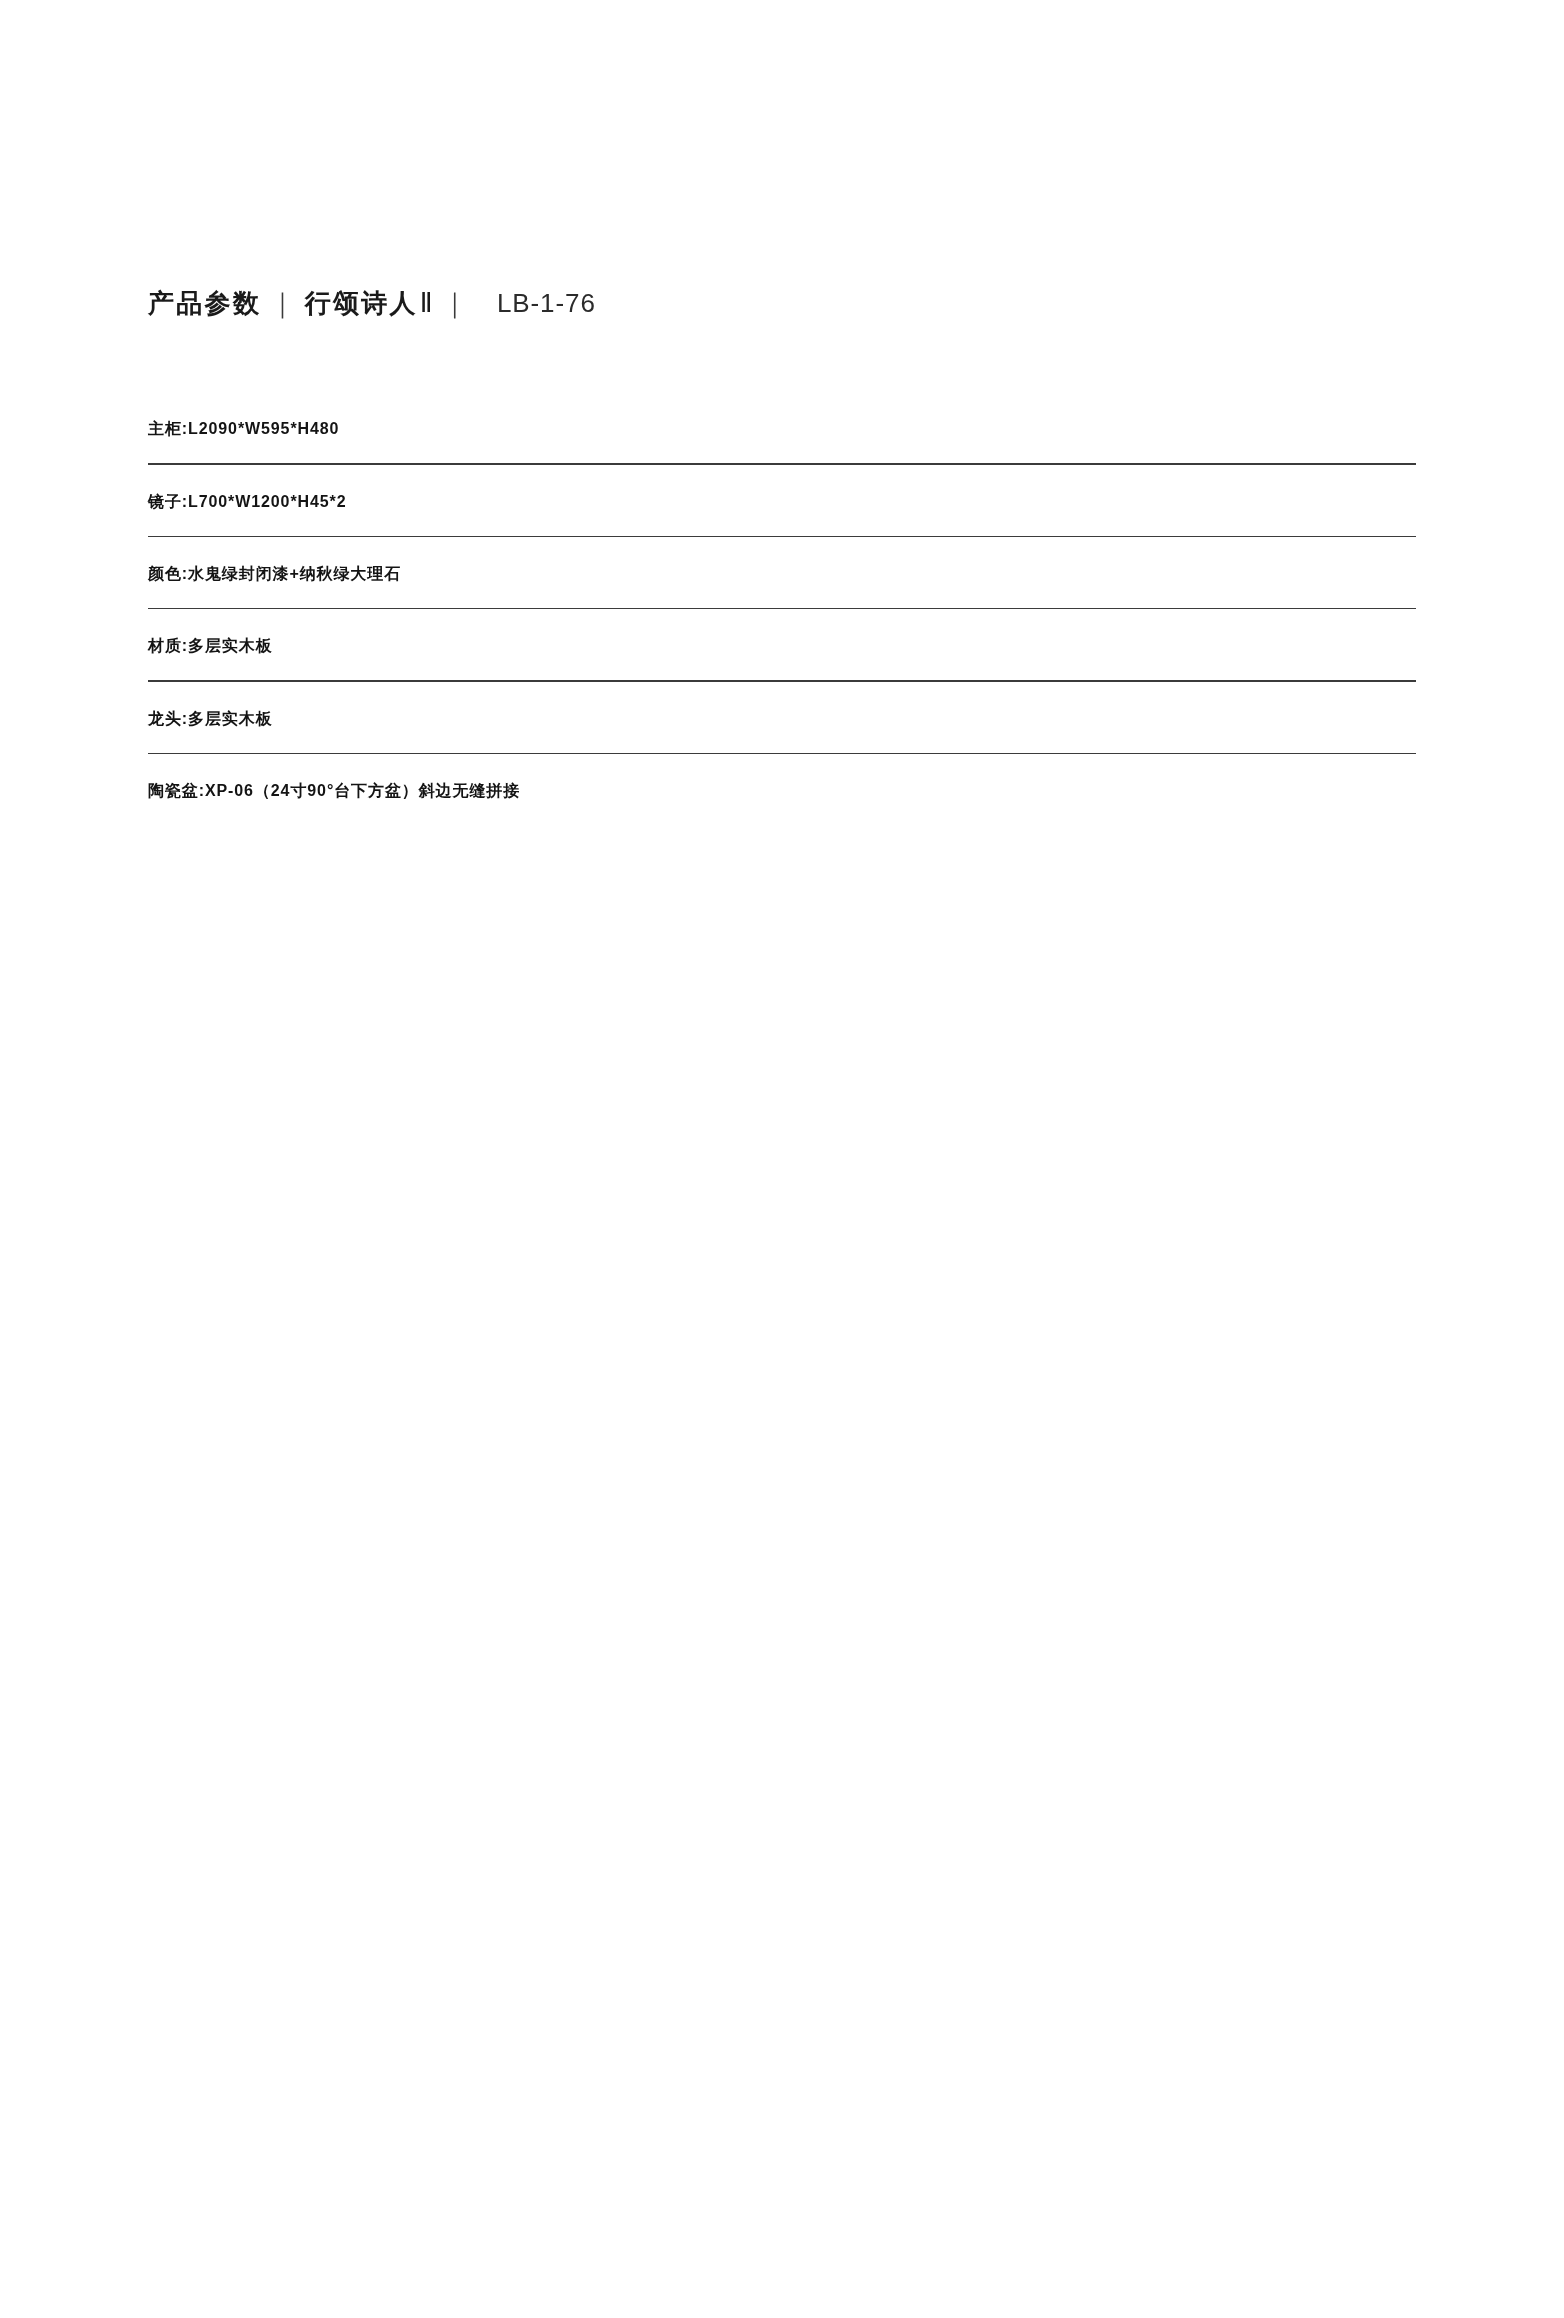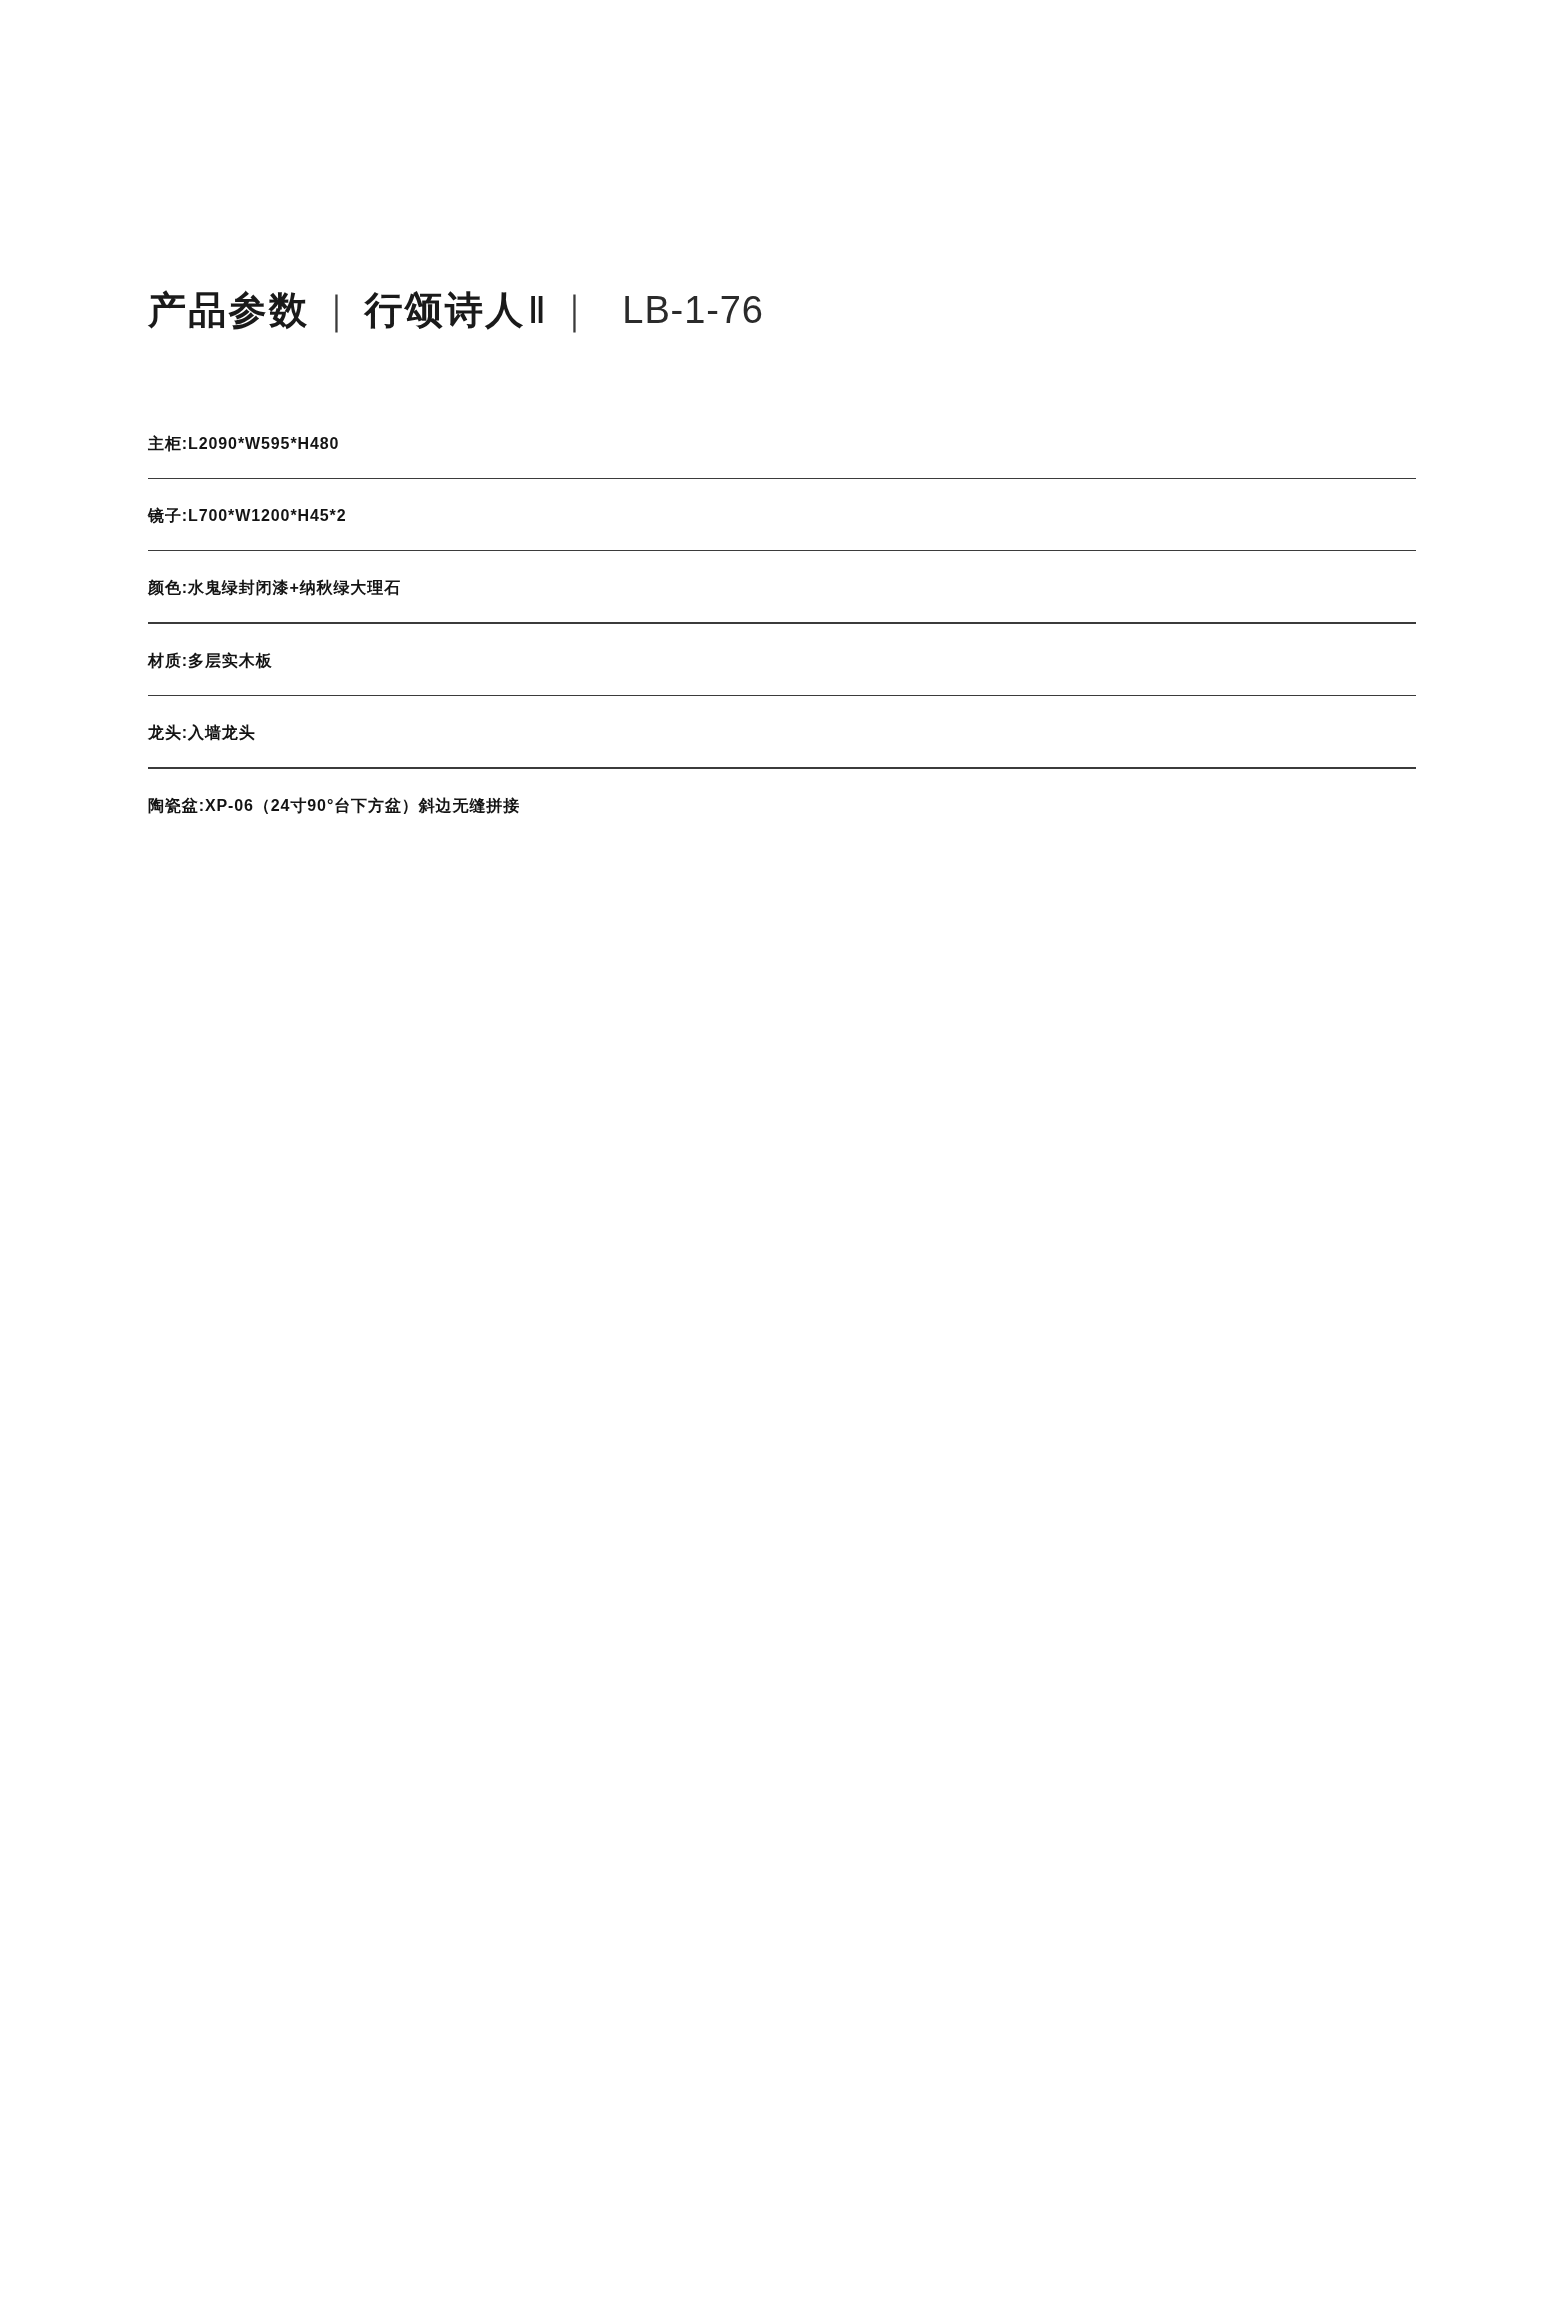--- a/index.html
+++ b/index.html
@@ -23,21 +23,21 @@
     box-sizing: border-box;
     padding: 0 148px;
   }
 
   
   .title-block {
     padding-top: 288px;
     padding-bottom: 0;
   }
   .title {
-    font-size: 38px;
+    font-size: 26px;
     font-weight: 700;
     letter-spacing: 1.4px;
     line-height: 1.2;
     white-space: nowrap;
     display: flex;
     align-items: baseline;
   }
   .title .t-main {
     font-weight: 700;
     letter-spacing: 2.3px;
@@ -124,21 +124,21 @@
       <div class="spec-text">颜色:水鬼绿封闭漆+纳秋绿大理石</div>
       <div class="spec-divider"></div>
     </div>
 
     <div class="spec-row">
       <div class="spec-text">材质:多层实木板</div>
       <div class="spec-divider"></div>
     </div>
 
     <div class="spec-row">
-      <div class="spec-text">龙头:入墙龙头</div>
+      <div class="spec-text">龙头:多层实木板</div>
       <div class="spec-divider"></div>
     </div>
 
     <div class="spec-row last">
       <div class="spec-text">陶瓷盆:XP-06（24寸90°台下方盆）斜边无缝拼接</div>
     </div>
 
   </div>
 
 </div>

